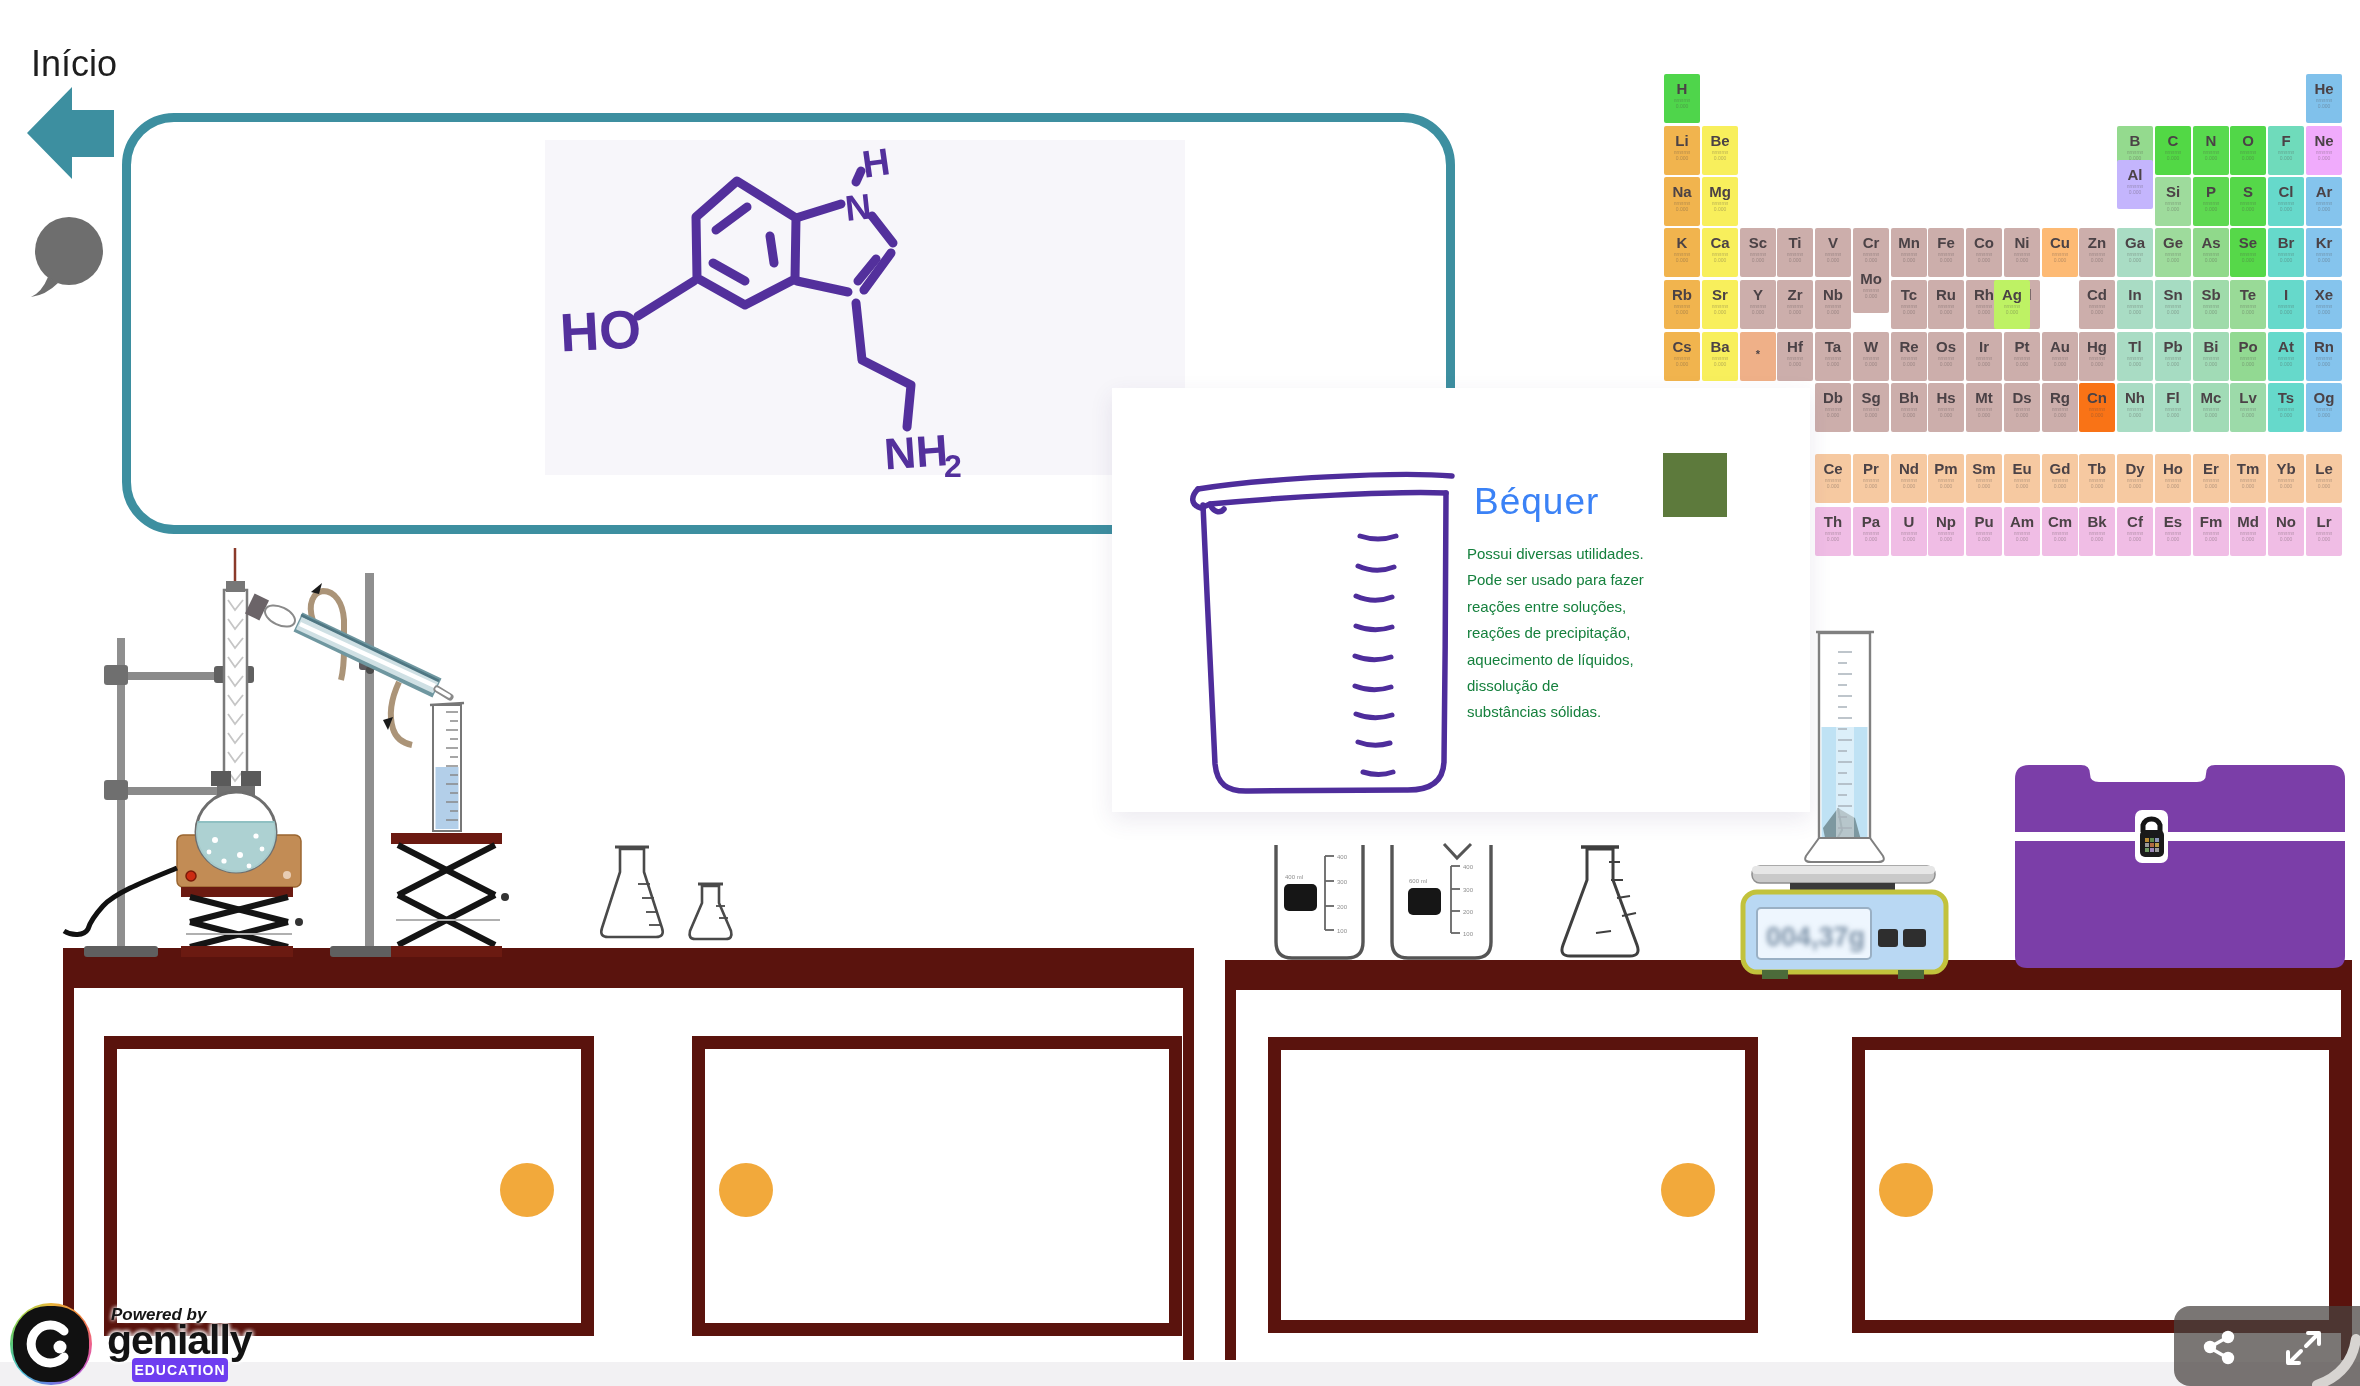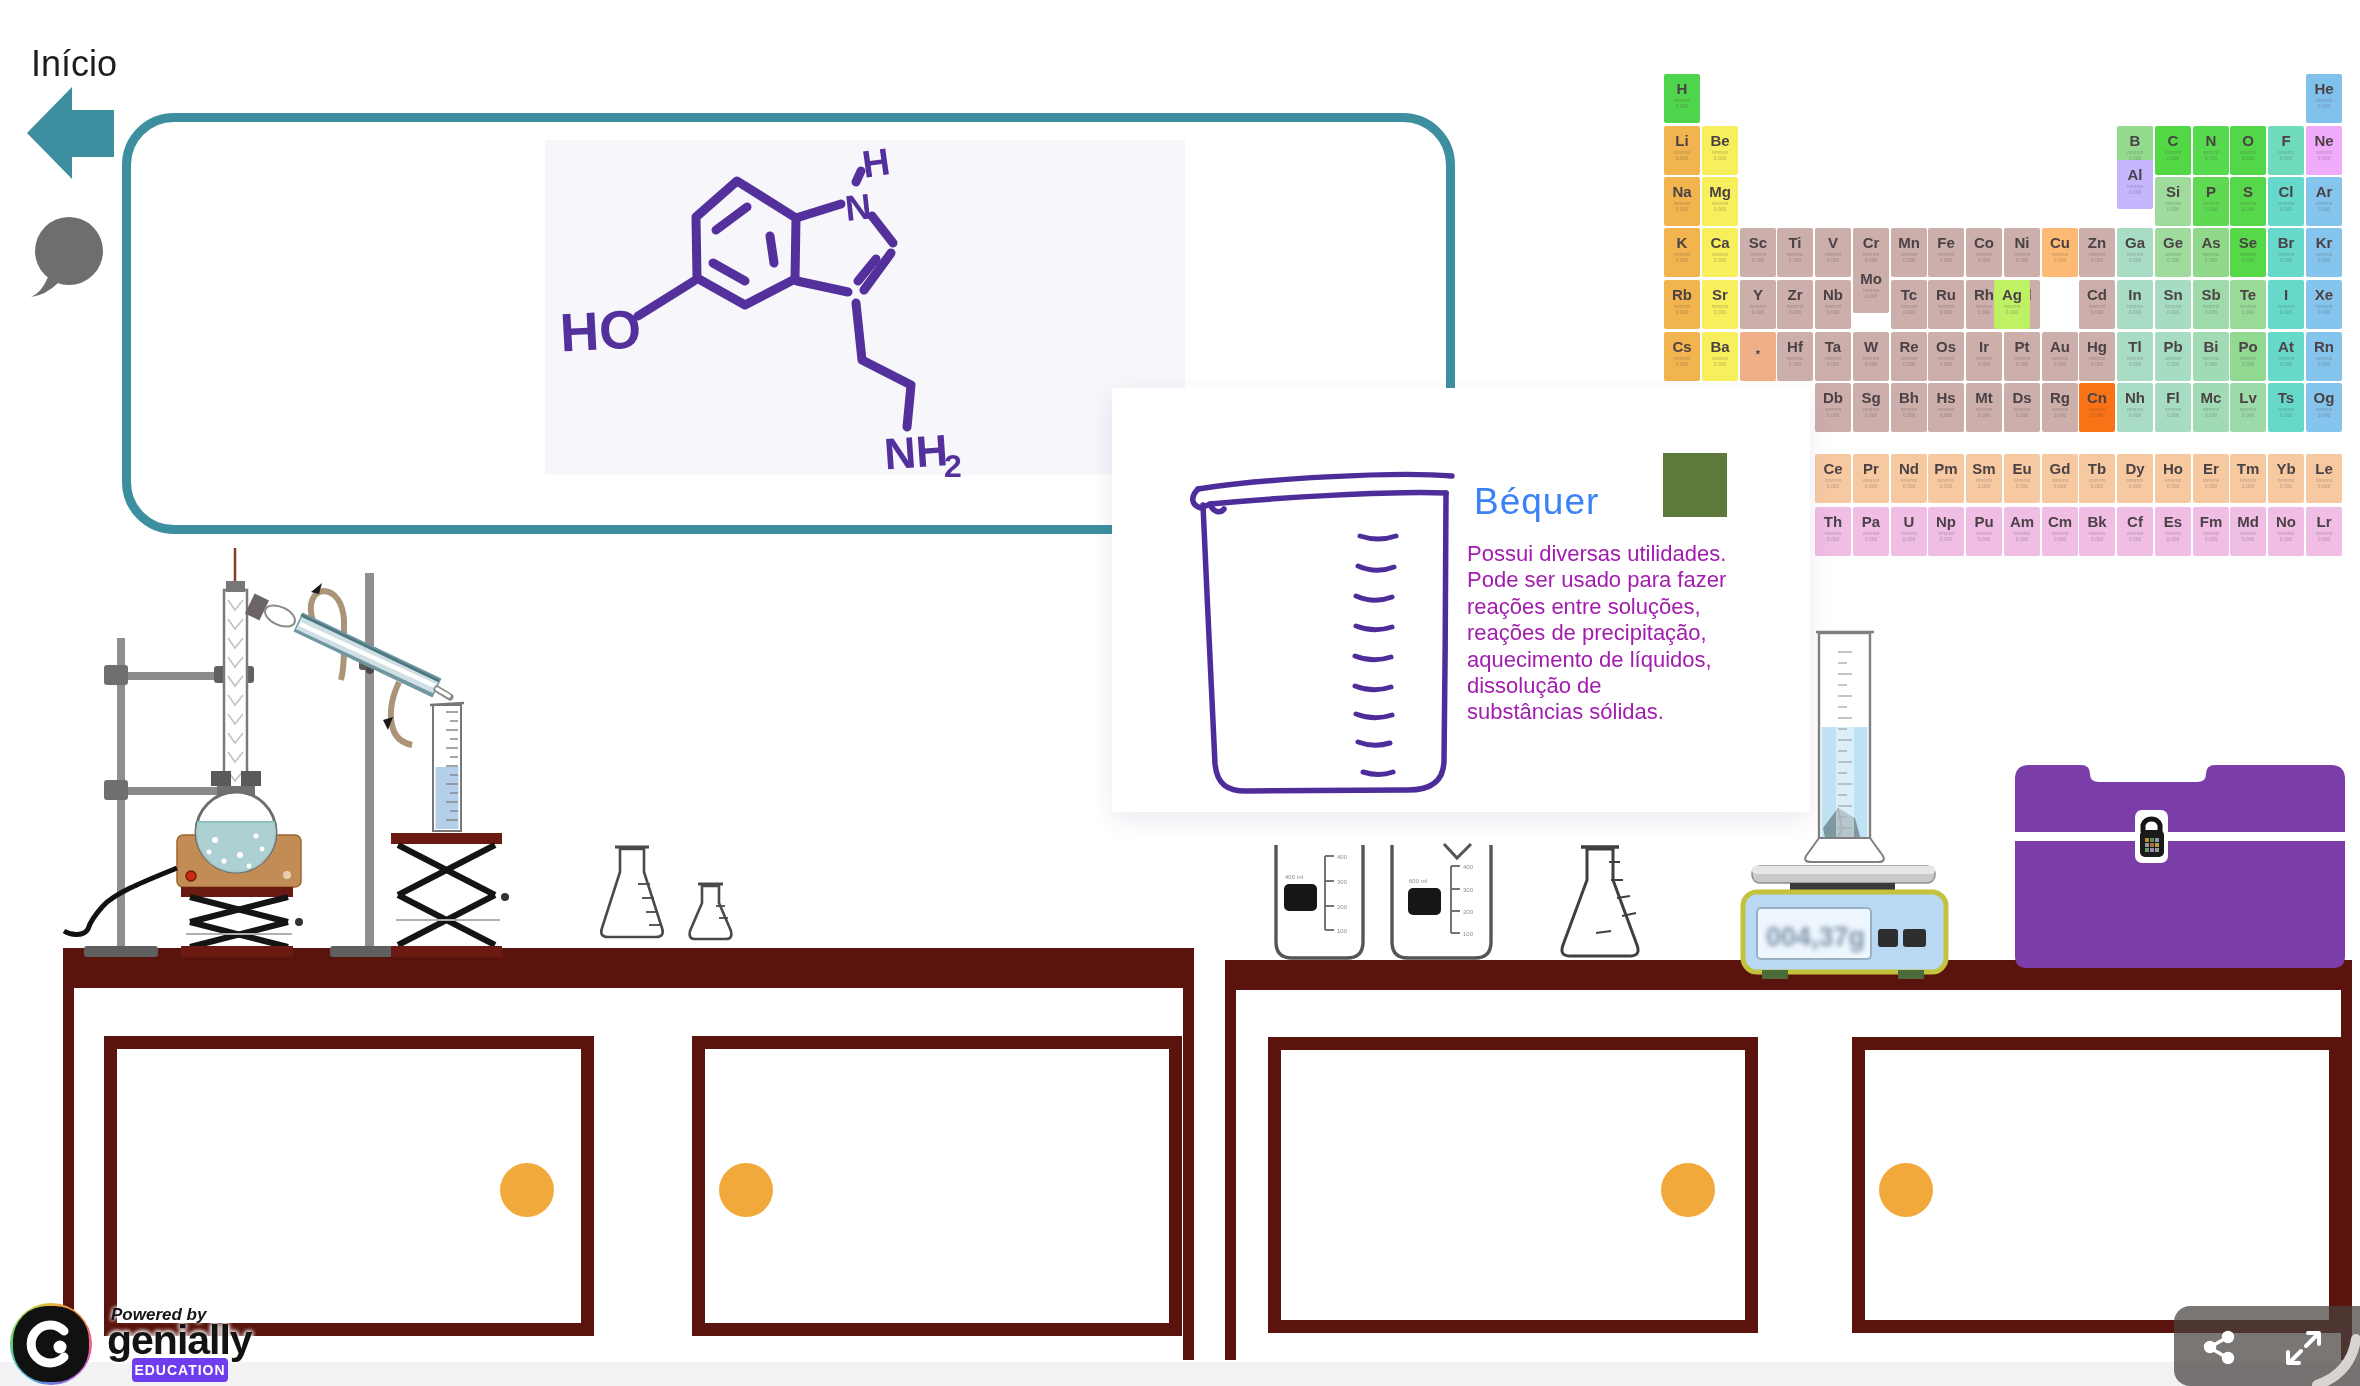--- a/index.html
+++ b/index.html
@@ -12,21 +12,21 @@
 #molbg{position:absolute;left:545px;top:140px;width:640px;height:335px;background:#f7f6fa}
 
 .c{position:absolute;width:36px;height:49px;border-radius:2px}
 .c b{display:block;text-align:center;font-size:15px;font-weight:bold;color:#4b4246;margin-top:7px;line-height:16px}
 .c u{display:block;text-decoration:none;font-size:5px;color:rgba(80,70,70,.38);text-align:center;line-height:6px;letter-spacing:0px}
 
 #card{position:absolute;left:1112px;top:388px;width:698px;height:424px;background:#fff;
  box-shadow:0 8px 22px rgba(70,50,110,.10)}
 #bequer{position:absolute;left:1474px;top:481px;font-size:37px;color:#3b82f6;letter-spacing:1px}
 #gsq{position:absolute;left:1663px;top:453px;width:64px;height:64px;background:#5d7a3c}
-#ptext{position:absolute;left:1467px;top:541px;font-size:22px;line-height:26.4px;color:#a21caf}
+#ptext{position:absolute;left:1467px;top:541px;font-size:15px;line-height:26.4px;color:#15803d}
 
 .rail,.leg,.door{position:absolute;background:#5a130d}
 .door{background:transparent;border:13px solid #5a130d}
 .knob{position:absolute;width:54px;height:54px;border-radius:50%;background:#f2a93b}
 #inicio{position:absolute;left:31px;top:43px;font-size:36px;color:#1e1e1e}
 
 #glogo{position:absolute;left:10px;top:1303px;width:82px;height:82px;border-radius:50%;
  background:conic-gradient(from 0deg,#e8b43c,#f08438,#ee5f8a,#c05ed8,#6a7be0,#4fc0d8,#58c878,#a8d84c,#e8b43c)}
 #glogo i{position:absolute;left:3px;top:3px;width:76px;height:76px;border-radius:45%;background:#111}
 #powered{position:absolute;left:111px;top:1305px;font-size:17px;font-weight:bold;font-style:italic;color:#151515;

